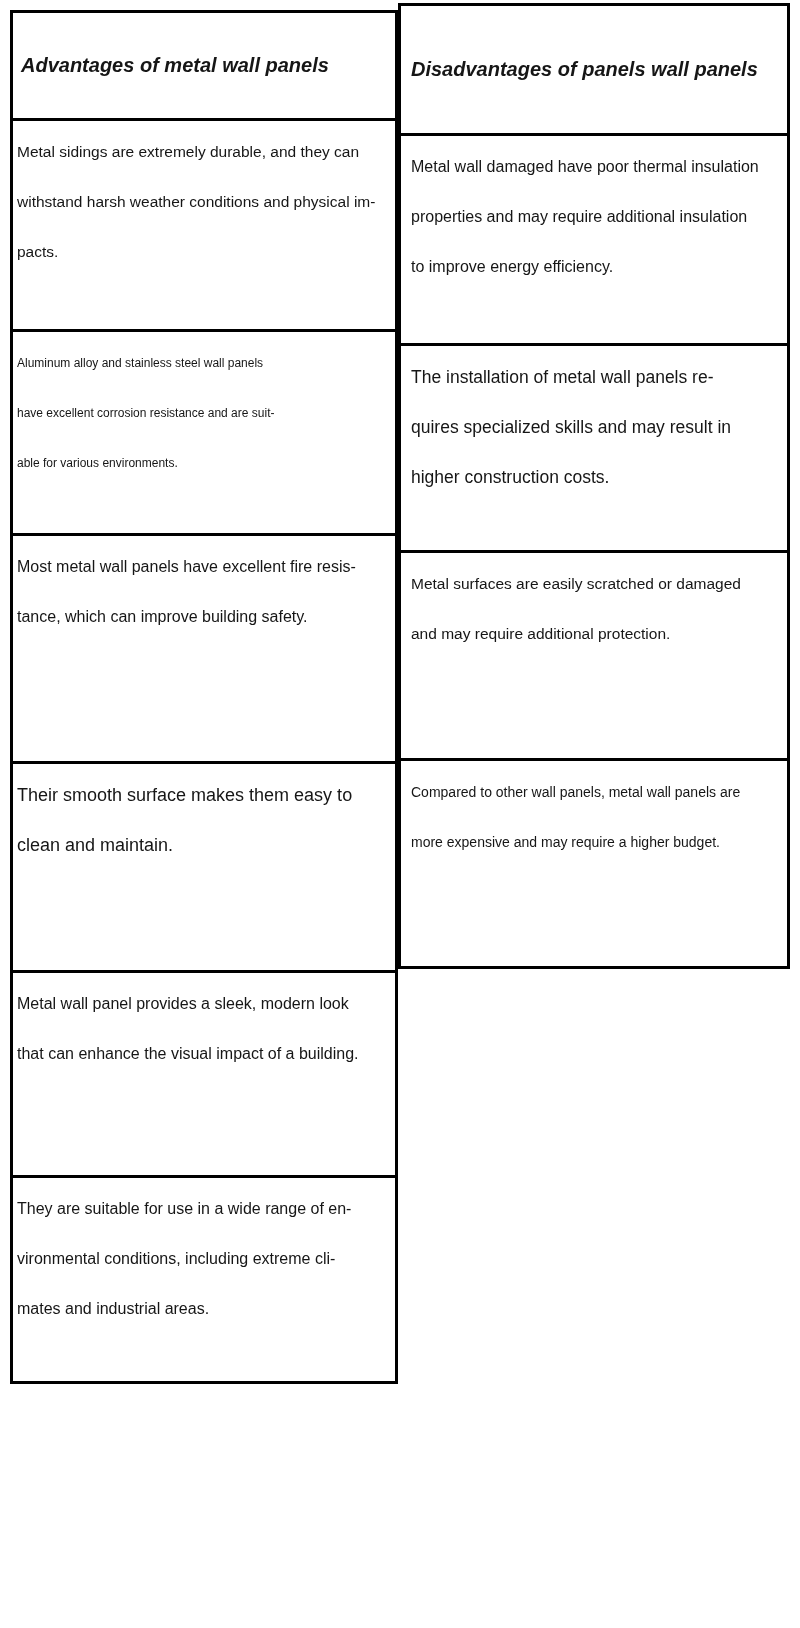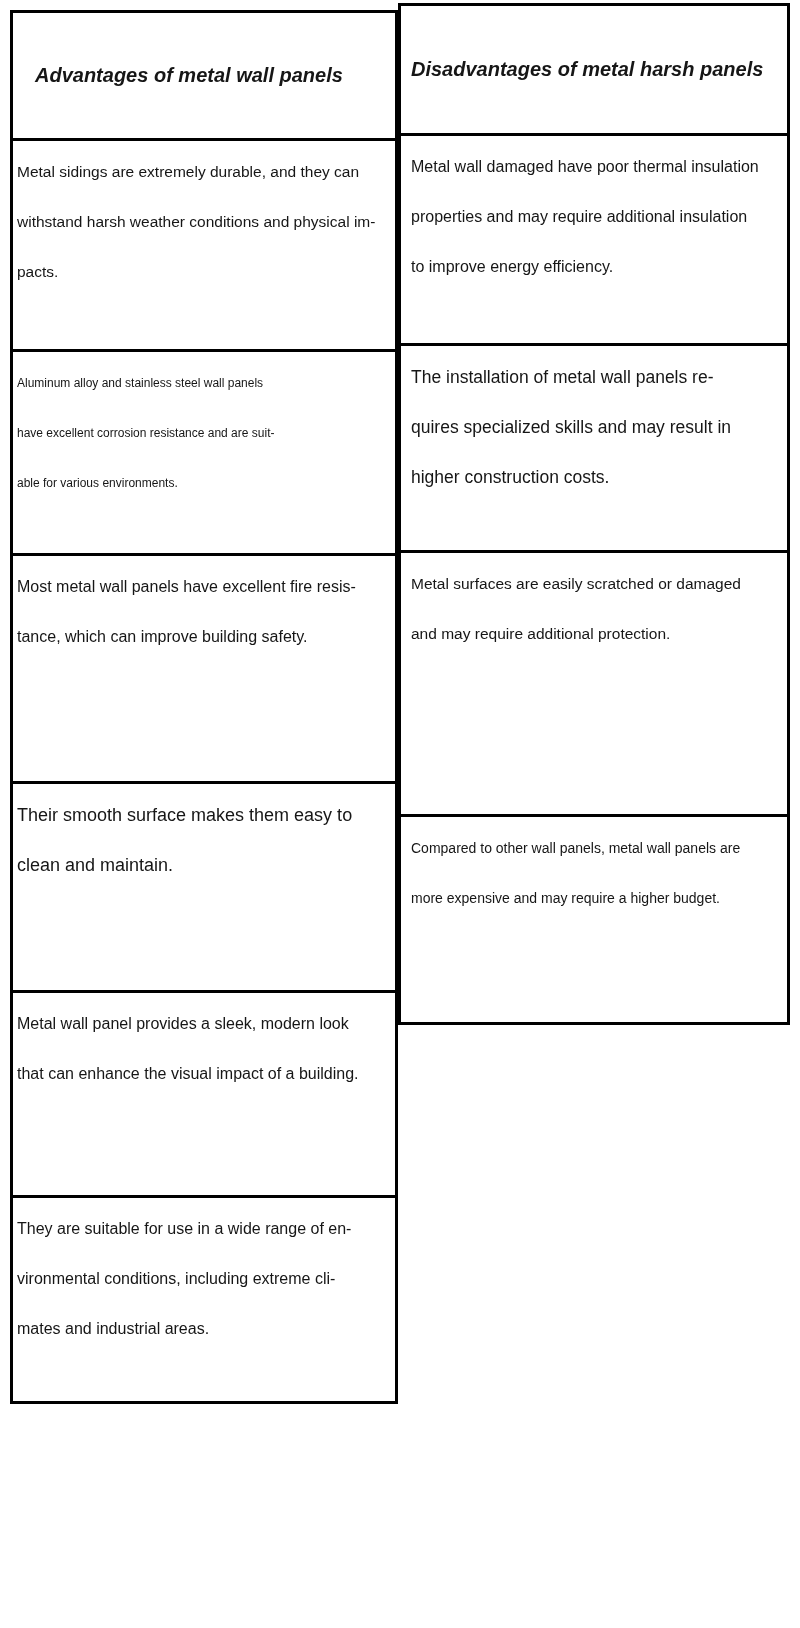--- a/index.html
+++ b/index.html
@@ -39,36 +39,36 @@
   .cell.header {
     display: flex;
     align-items: center;
     white-space: normal;
     font-weight: bold;
     font-style: italic;
     font-size: 20px;
     line-height: 1.25;
     padding-top: 0;
   }
-  .col-left  .cell.header { padding-left: 22px; height: 131px; }
+  .col-left  .cell.header { padding-left: 8px; height: 111px; }
   .col-right .cell.header { padding-left: 10px; height: 133px; }
 
   
   .hl1 { height: 214px; }
   .hl2 { height: 207px; }
   .hl3 { height: 231px; }
   .hl4 { height: 212px; }
   .hl5 { height: 208px; }
   .hl6 { height: 212px; }
   .hl7 { height: 209px; }
   
   .hr1 { height: 213px; }
   .hr2 { height: 207px; }
   .hr3 { height: 210px; }
-  .hr4 { height: 267px; }
+  .hr4 { height: 211px; }
   .hr5 { height: 211px; }
 
   
   .f14  { font-size: 14px;   }
   .f15  { font-size: 15.5px; }
   .f16  { font-size: 16px;   }
   .f165 { font-size: 12px; }
   .f175 { font-size: 17.5px; }
   .f18  { font-size: 18px;   }
 </style>
@@ -93,21 +93,21 @@
 clean and maintain.</div>
     <div class="cell f16  hl5">Metal wall panel provides a sleek, modern look
 that can enhance the visual impact of a building.</div>
     <div class="cell f16  hl7">They are suitable for use in a wide range of en-
 vironmental conditions, including extreme cli-
 mates and industrial areas.</div>
   </div>
 
   <div class="col col-right">
     <div class="cell header">
-      <span>Disadvantages of metal harsh panels</span>
+      <span>Disadvantages of panels wall panels</span>
     </div>
     <div class="cell f16  hr1">Metal wall damaged have poor thermal insulation
 properties and may require additional insulation
 to improve energy efficiency.</div>
     <div class="cell f175 hr3">The installation of metal wall panels re-
 quires specialized skills and may result in
 higher construction costs.</div>
     <div class="cell f15  hr4">Metal surfaces are easily scratched or damaged
 and may require additional protection.</div>
     <div class="cell f14  hr5">Compared to other wall panels, metal wall panels are

